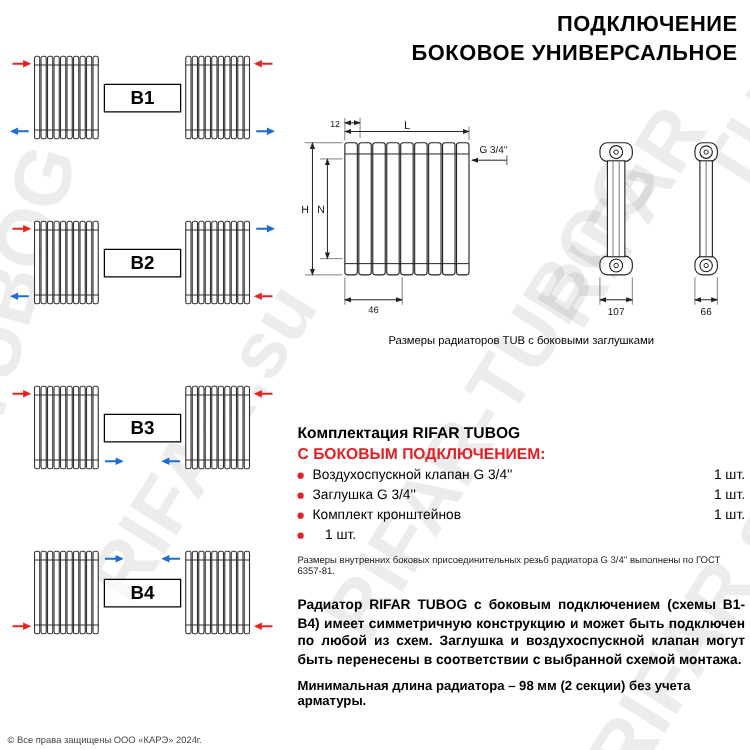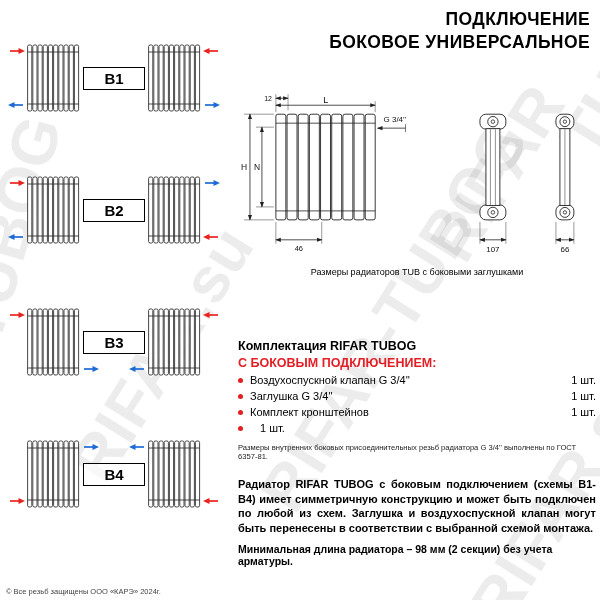--- a/index.html
+++ b/index.html
@@ -383,14 +383,14 @@
             <span class="kit-qty">1 шт.</span>
           </div>
         </div>
       <div class="kit-note">Размеры внутренних боковых присоединительных резьб радиатора G 3/4'' выполнены по ГОСТ 6357-81.</div>
     </div>
 
     <div class="desc">Радиатор RIFAR TUBOG с боковым подключением (схемы В1-В4) имеет симметричную конструкцию и может быть подключен по любой из схем. Заглушка и воздухоспускной клапан могут быть перенесены в соответствии с выбранной схемой монтажа.</div>
     <div class="desc-bold">Минимальная длина радиатора – 98 мм (2 секции) без учета арматуры.</div>
   </div>
 
-  <div class="footer">© Все резьб защищены ООО «КАРЭ» 2024г.</div>
+  <div class="footer">© Все права защищены ООО «КАРЭ» 2024г.</div>
 </div>
 
 </body></html>

